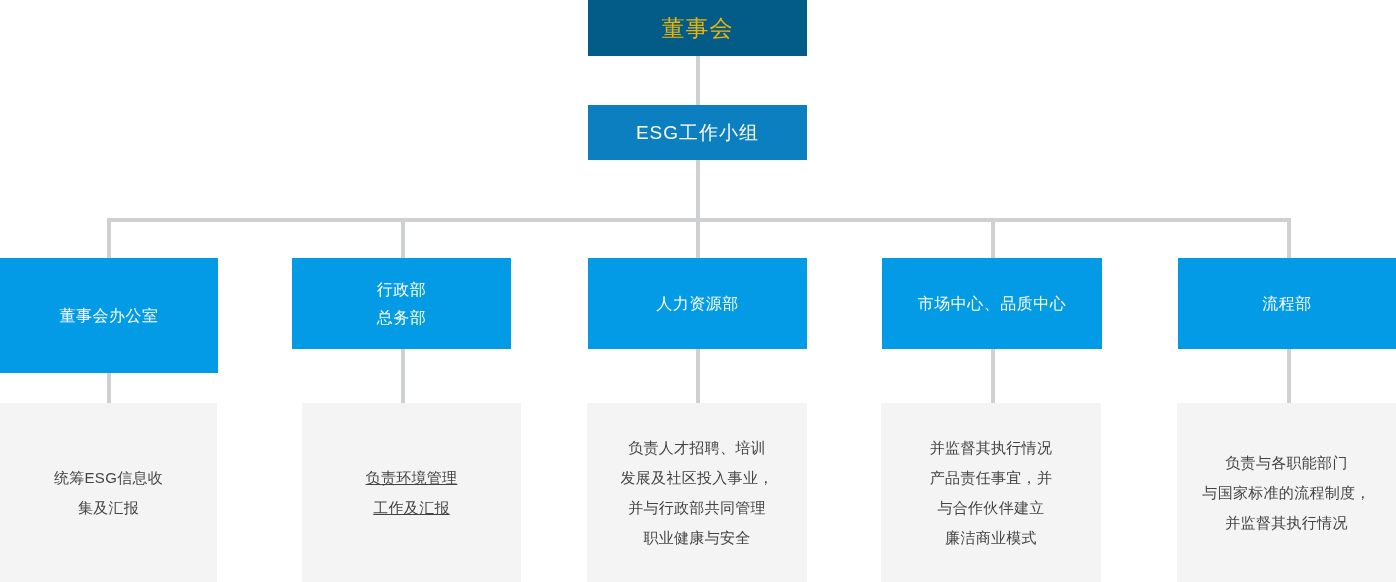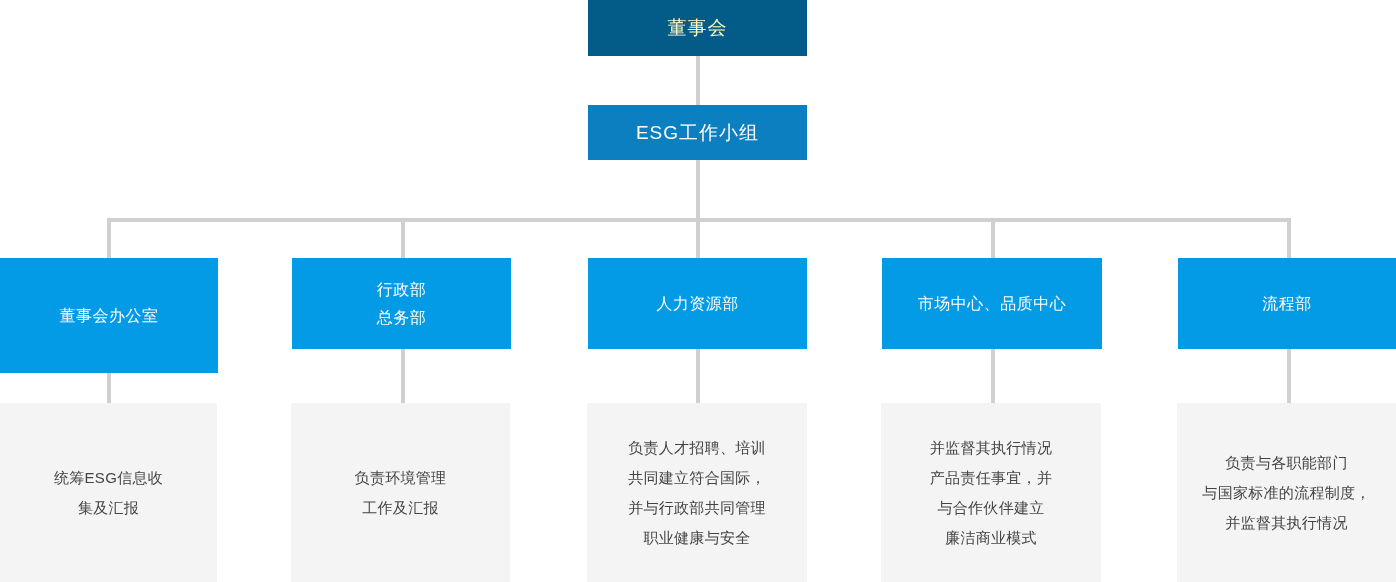--- a/index.html
+++ b/index.html
@@ -34,22 +34,22 @@
     position: absolute;
     display: flex;
     align-items: center;
     justify-content: center;
     text-align: center;
     box-sizing: border-box;
   }
 
   .node-board {
     background: #035b87;
-    color: #fef9c3;
-    font-size: 19px;
+    color: #eab308;
+    font-size: 23px;
     letter-spacing: 1px;
   }
 
   .node-esg {
     background: #0c7fc0;
     color: #ffffff;
     font-size: 19px;
     letter-spacing: 1px;
     justify-content: center;
   }
@@ -136,31 +136,31 @@
     </span>
   </div>
 
   <div class="node node-desc" style="left:0px; top:403px; width:217px; height:179px;">
     <span class="node-label">
       <span class="ln">统筹ESG信息收</span>
       <span class="ln">集及汇报</span>
     </span>
   </div>
 
-  <div class="node node-desc" style="left:291px; top:403px; width:219px; height:179px;">
+  <div class="node node-desc" style="left:302px; top:403px; width:219px; height:179px;text-decoration:underline;">
     <span class="node-label">
       <span class="ln">负责环境管理</span>
       <span class="ln">工作及汇报</span>
     </span>
   </div>
 
   <div class="node node-desc" style="left:587px; top:403px; width:220px; height:179px;">
     <span class="node-label">
       <span class="ln">负责人才招聘、培训</span>
-      <span class="ln">共同建立符合国际，</span>
+      <span class="ln">发展及社区投入事业，</span>
       <span class="ln">并与行政部共同管理</span>
       <span class="ln">职业健康与安全</span>
     </span>
   </div>
 
   <div class="node node-desc" style="left:881px; top:403px; width:220px; height:179px;">
     <span class="node-label">
       <span class="ln">并监督其执行情况</span>
       <span class="ln">产品责任事宜，并</span>
       <span class="ln">与合作伙伴建立</span>

